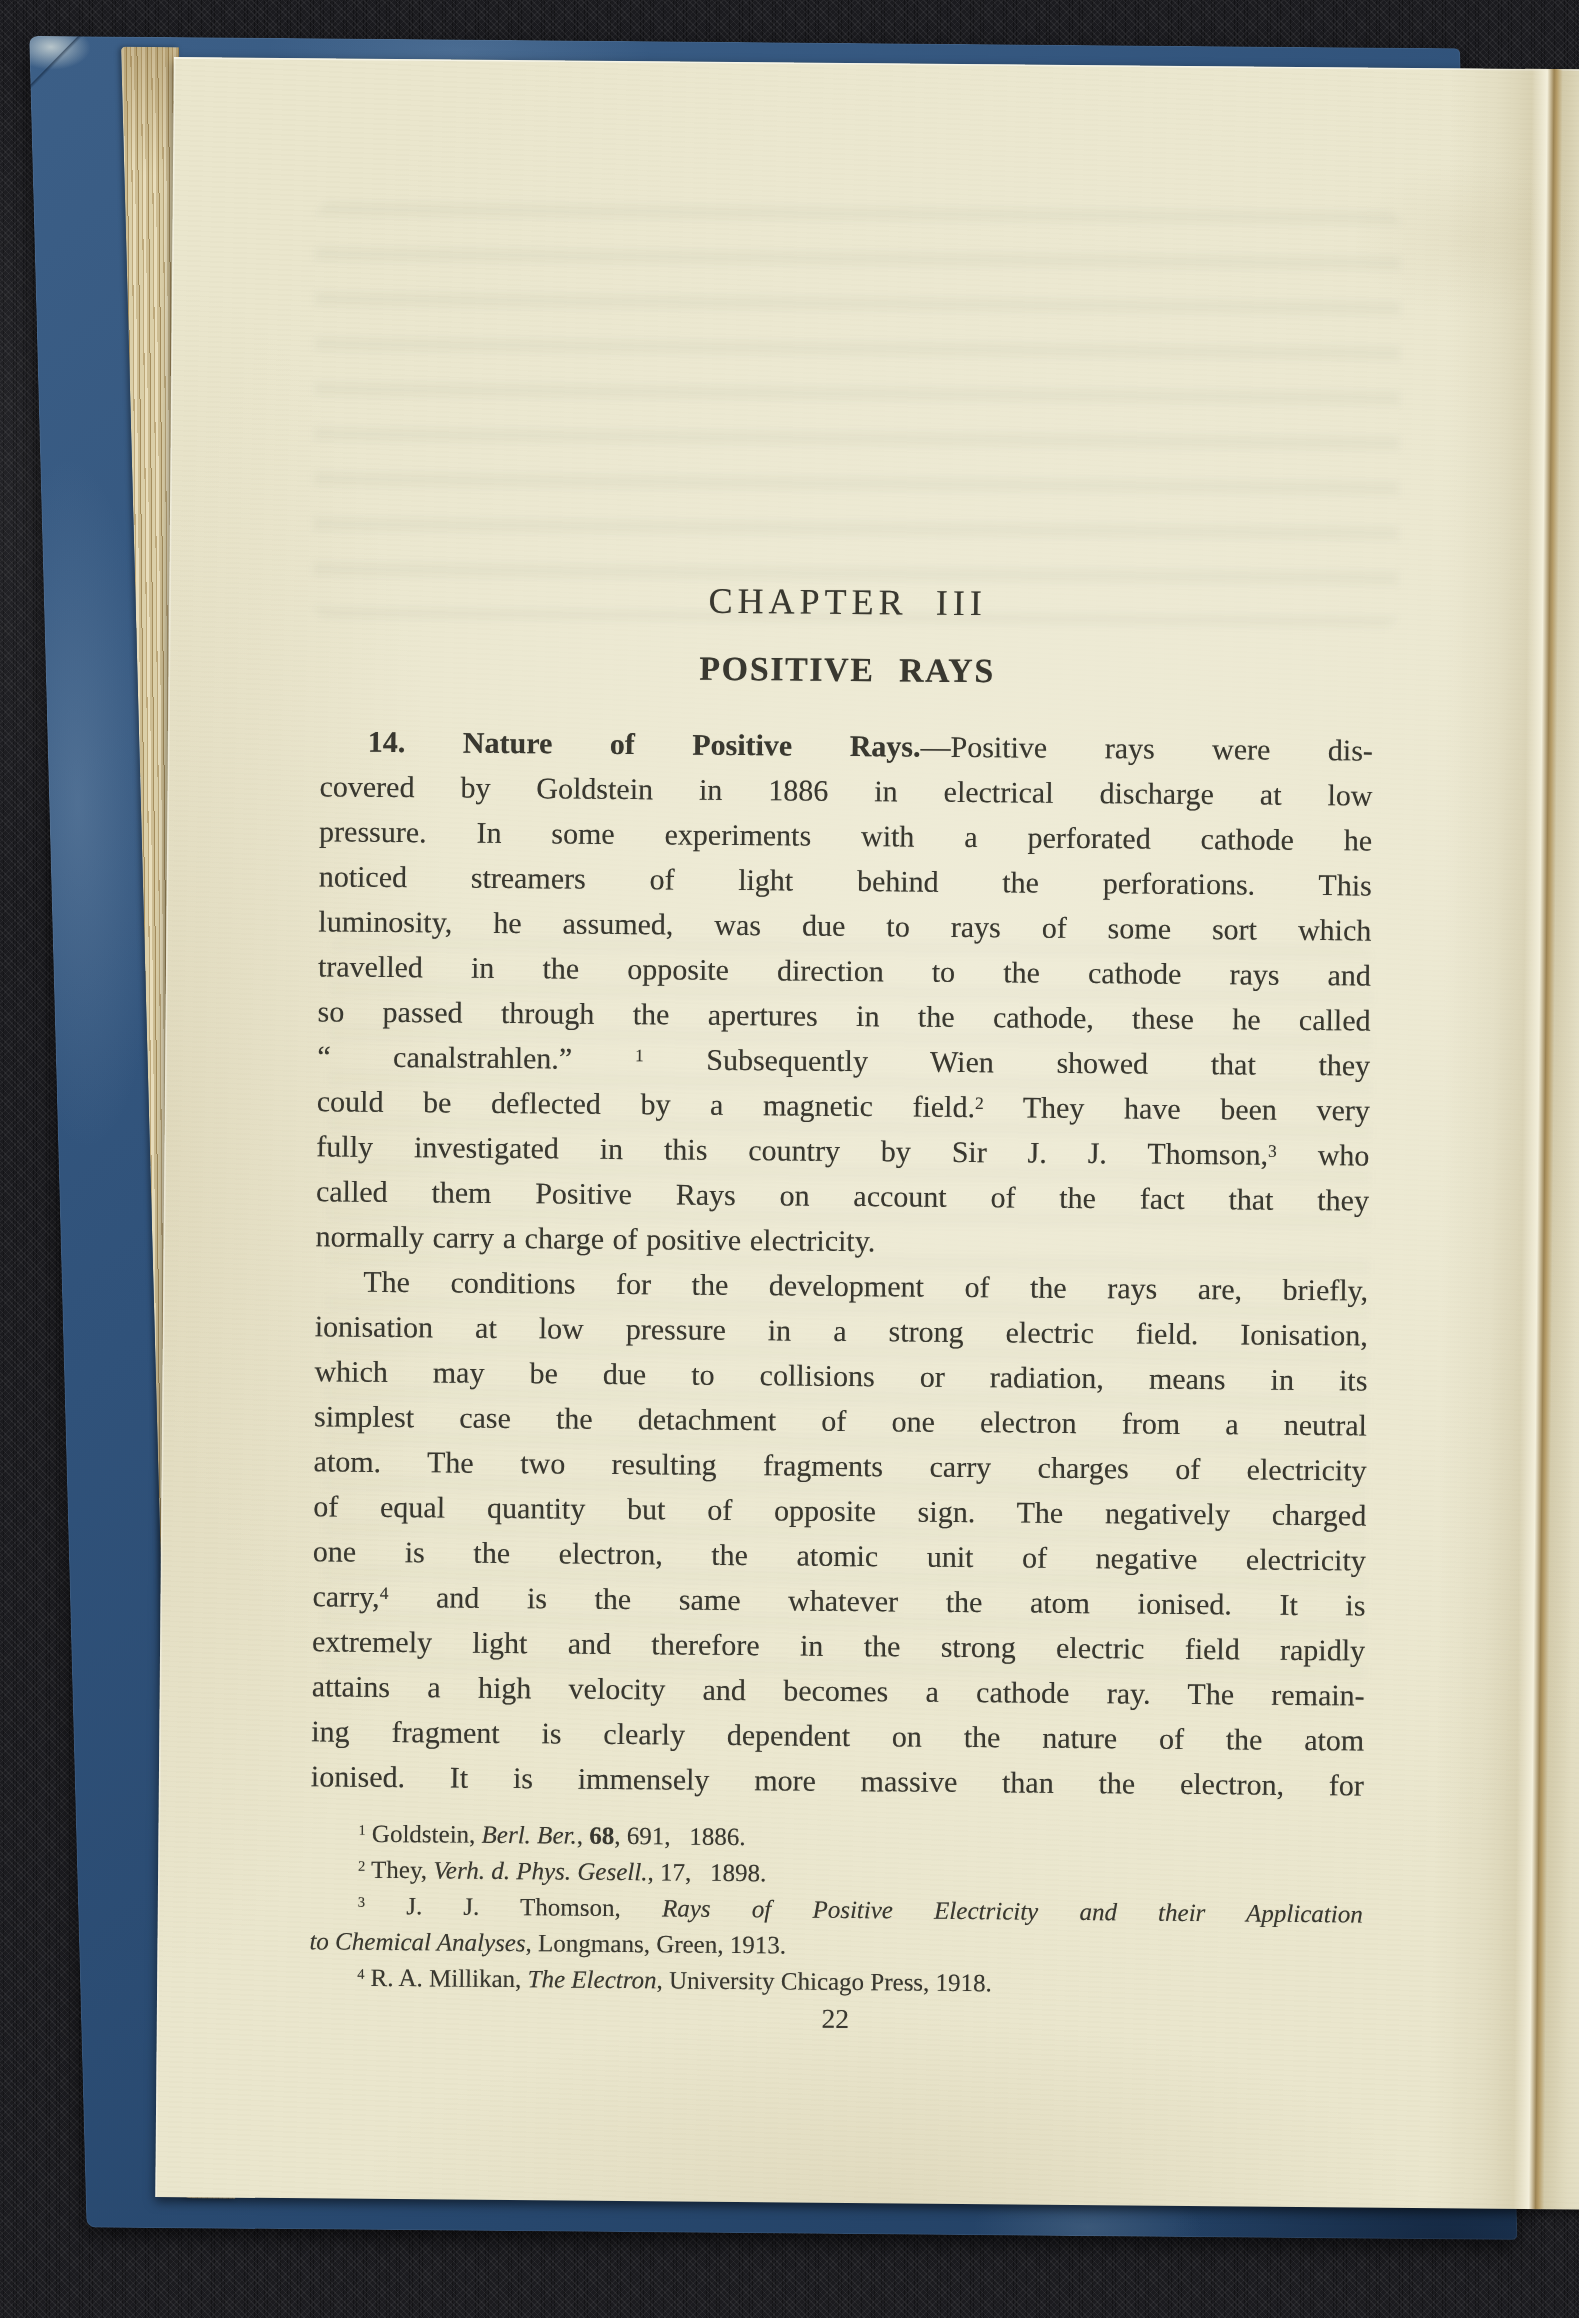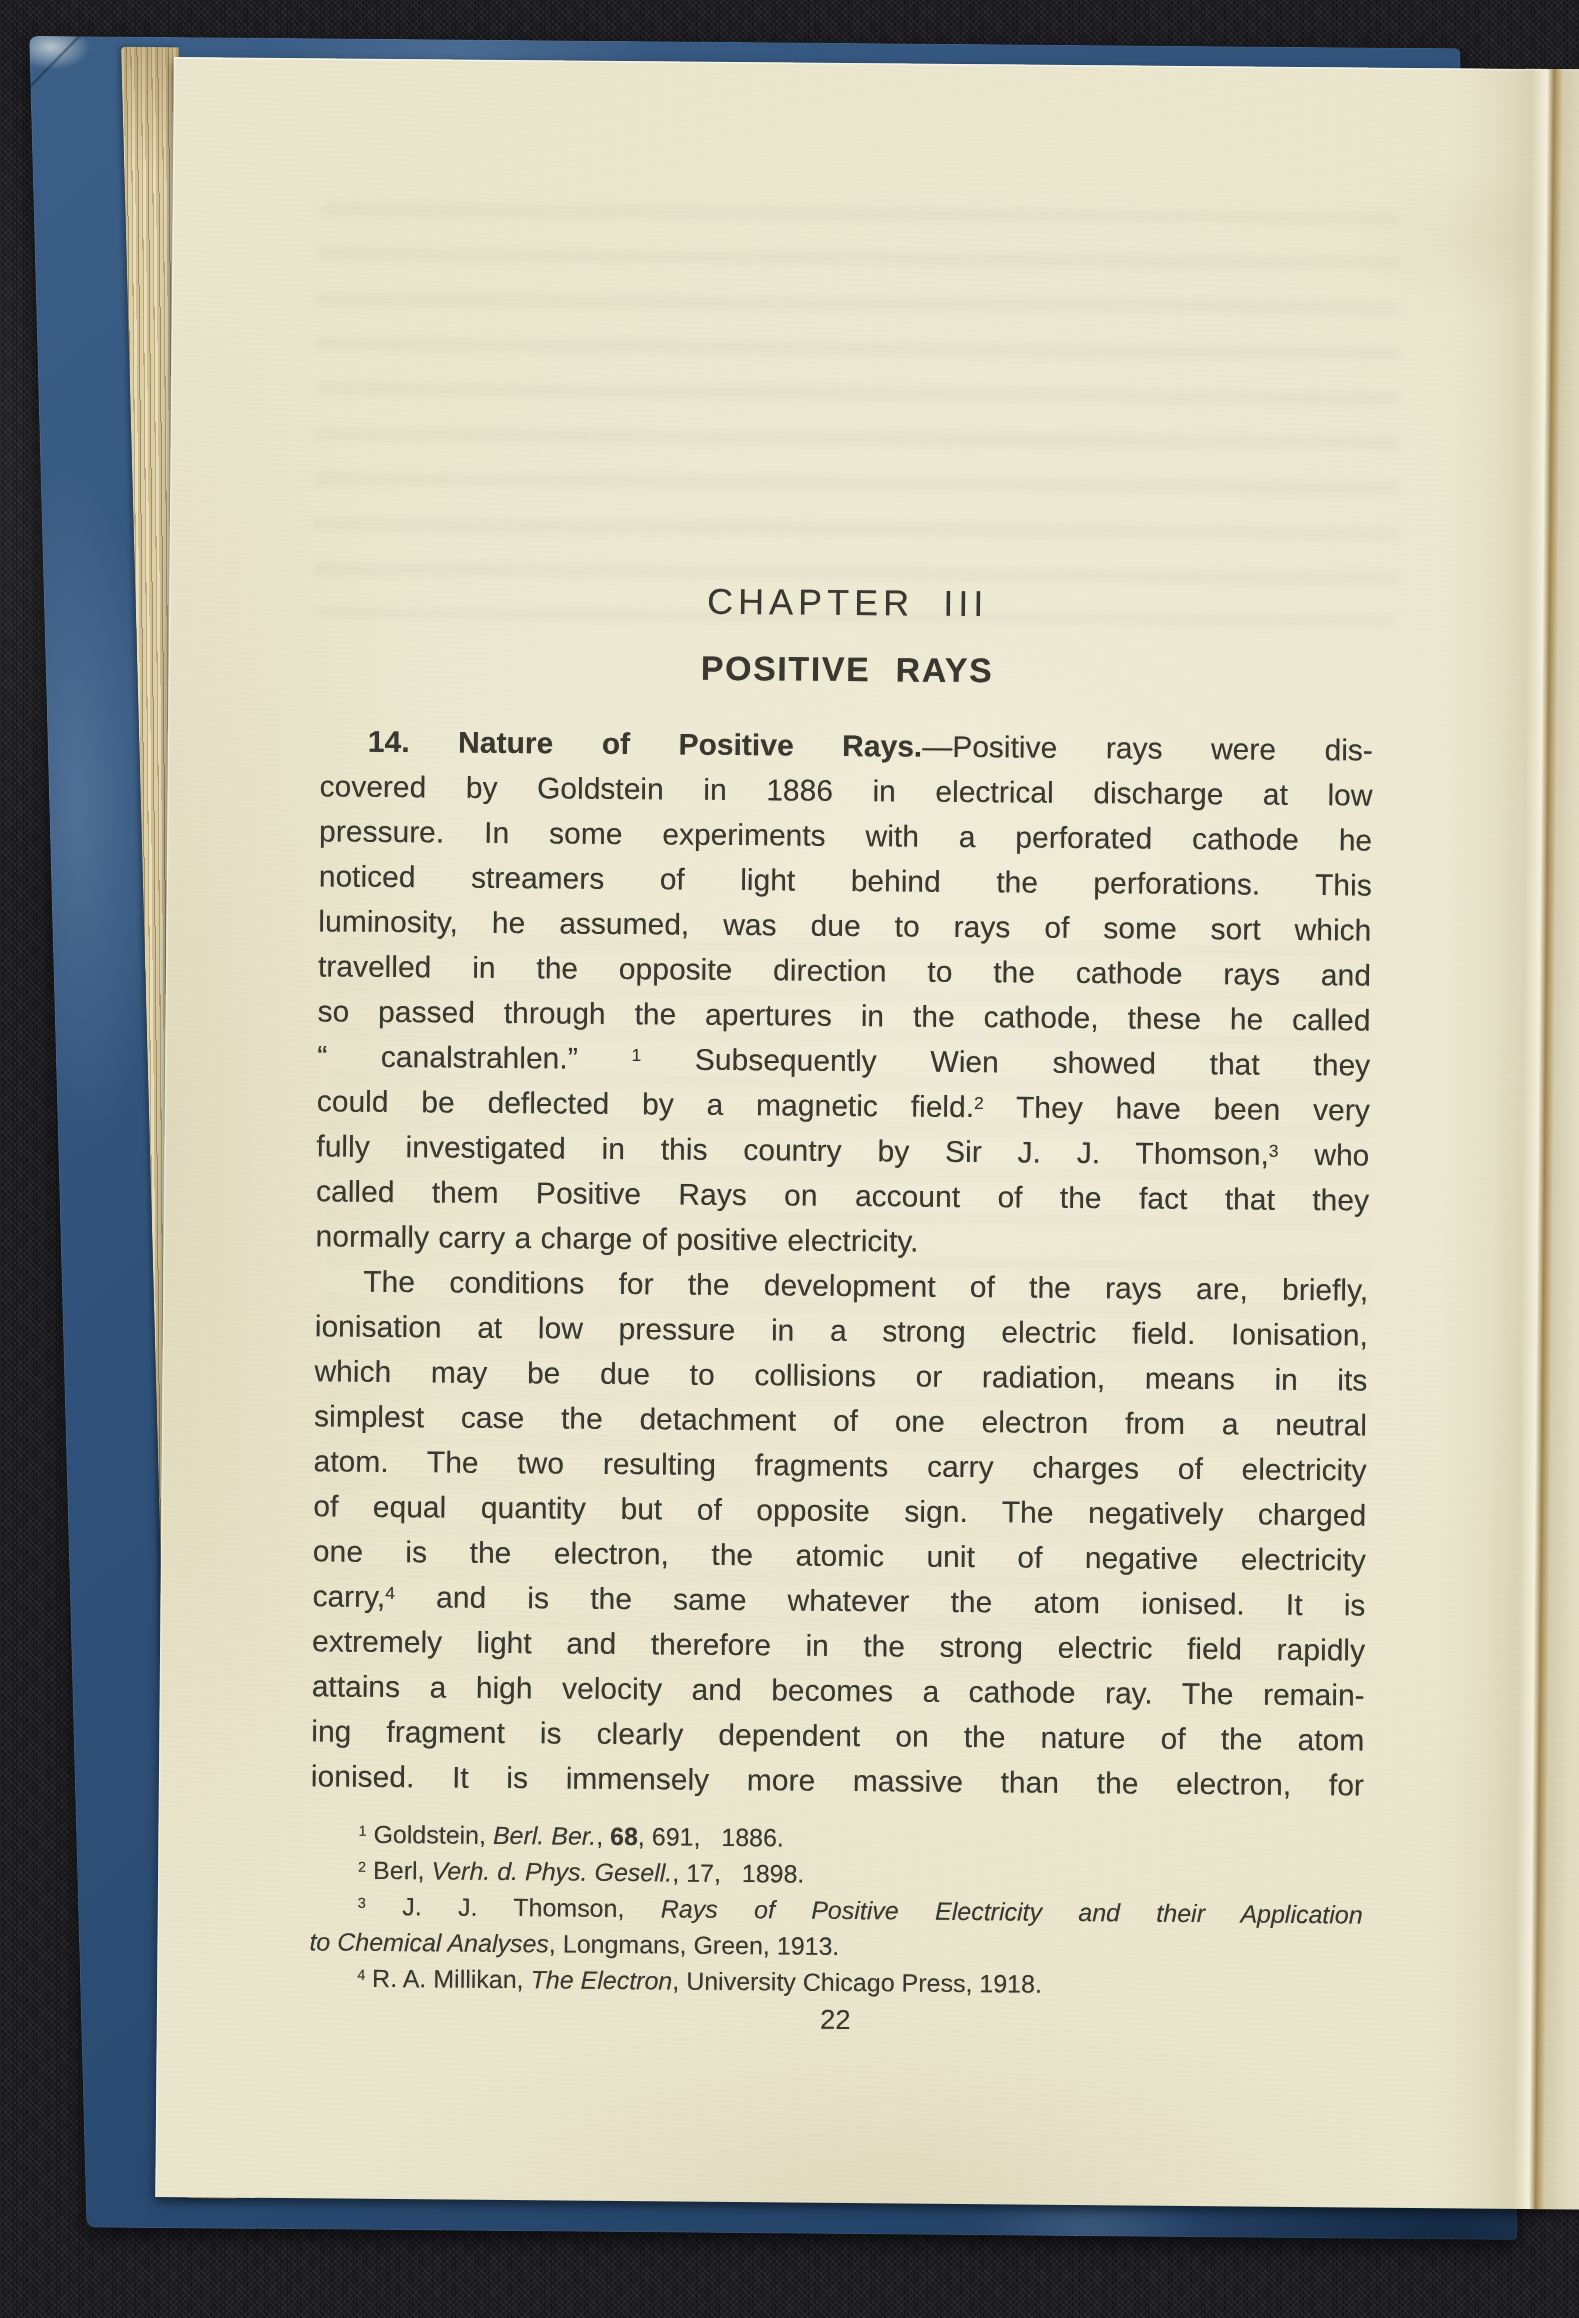--- a/index.html
+++ b/index.html
@@ -2,21 +2,21 @@
 <html style="--paper: #eae6cd; --paper-light: #efecd8; --ink: #393830; --cover: #34536e; --cover-dark: #24405c; --fabric: #1b1b1f; --edge-tan: #d2c49c; --edge-tan-dark: #a58e5e; --gutter: #9c8454;font-size:8.8px"><head>
 <meta charset="utf-8">
 <style>
   :root{
     --paper:#eae6cd; --paper-light:#efecd8; --ink:#393830;
     --cover:#34536e; --cover-dark:#24405c; --fabric:#1b1b1f;
     --edge-tan:#d2c49c; --edge-tan-dark:#a58e5e; --gutter:#9c8454;
   }
   html,body{margin:0;padding:0;background:#000;}
   .stage{position:relative;width:1579px;height:2319px;overflow:hidden;
-         font-family:Liberation Sans, sans-serif;color:var(--ink);}
+         font-family:Liberation Serif, serif;color:var(--ink);}
 
   
   .fabric{position:absolute;inset:0;background-color:var(--fabric);
     background-image:
       repeating-linear-gradient(45deg, rgba(255,255,255,0.055) 0 1.1px, rgba(0,0,0,0) 1.1px 4.4px),
       repeating-linear-gradient(-45deg, rgba(255,255,255,0.045) 0 1.1px, rgba(0,0,0,0) 1.1px 4.4px),
       repeating-linear-gradient(90deg, rgba(0,0,0,0.28) 0 0.5px, rgba(0,0,0,0) 0.5px 3.3px),
       radial-gradient(ellipse 877px 658px at 15% 20%, rgba(255,255,255,0.05), rgba(0,0,0,0) 70%);
   }
 
@@ -136,21 +136,21 @@
             <div class="bl just"><span class="seg-n">of equal quantity but of opposite sign. The negatively charged</span></div>
             <div class="bl just"><span class="seg-n">one is the electron, the atomic unit of negative electricity</span></div>
             <div class="bl just"><span class="seg-n">carry,</span><sup>4</sup><span class="seg-n"> and is the same whatever the atom ionised. It is</span></div>
             <div class="bl just"><span class="seg-n">extremely light and therefore in the strong electric field rapidly</span></div>
             <div class="bl just"><span class="seg-n">attains a high velocity and becomes a cathode ray. The remain-</span></div>
             <div class="bl just"><span class="seg-n">ing fragment is clearly dependent on the nature of the atom</span></div>
             <div class="bl just"><span class="seg-n">ionised. It is immensely more massive than the electron, for</span></div>
           </div>
         <div class="footnotes" id="footnote-lines">
             <div class="fl ind"><sup>1</sup><span class="seg-n"> Goldstein, </span><span class="seg-i">Berl. Ber.</span><span class="seg-n">, </span><span class="seg-b">68</span><span class="seg-n">, 691,&nbsp;&nbsp; 1886.</span></div>
-            <div class="fl ind"><sup>2</sup><span class="seg-n"> Berl, </span><span class="seg-i">Verh. d. Phys. Gesell.</span><span class="seg-n">, 17,&nbsp;&nbsp; 1898.</span></div>
+            <div class="fl ind"><sup>2</sup><span class="seg-n"> They, </span><span class="seg-i">Verh. d. Phys. Gesell.</span><span class="seg-n">, 17,&nbsp;&nbsp; 1898.</span></div>
             <div class="fl just ind"><sup>3</sup><span class="seg-n"> J. J. Thomson, </span><span class="seg-i">Rays of Positive Electricity and their Application</span></div>
             <div class="fl"><span class="seg-i">to Chemical Analyses</span><span class="seg-n">, Longmans, Green, 1913.</span></div>
             <div class="fl ind"><sup>4</sup><span class="seg-n"> R. A. Millikan, </span><span class="seg-i">The Electron</span><span class="seg-n">, University Chicago Press, 1918.</span></div>
           </div>
         <div class="pagenum">22</div>
       </div>
     </div>
   </div>
 </div>
 

